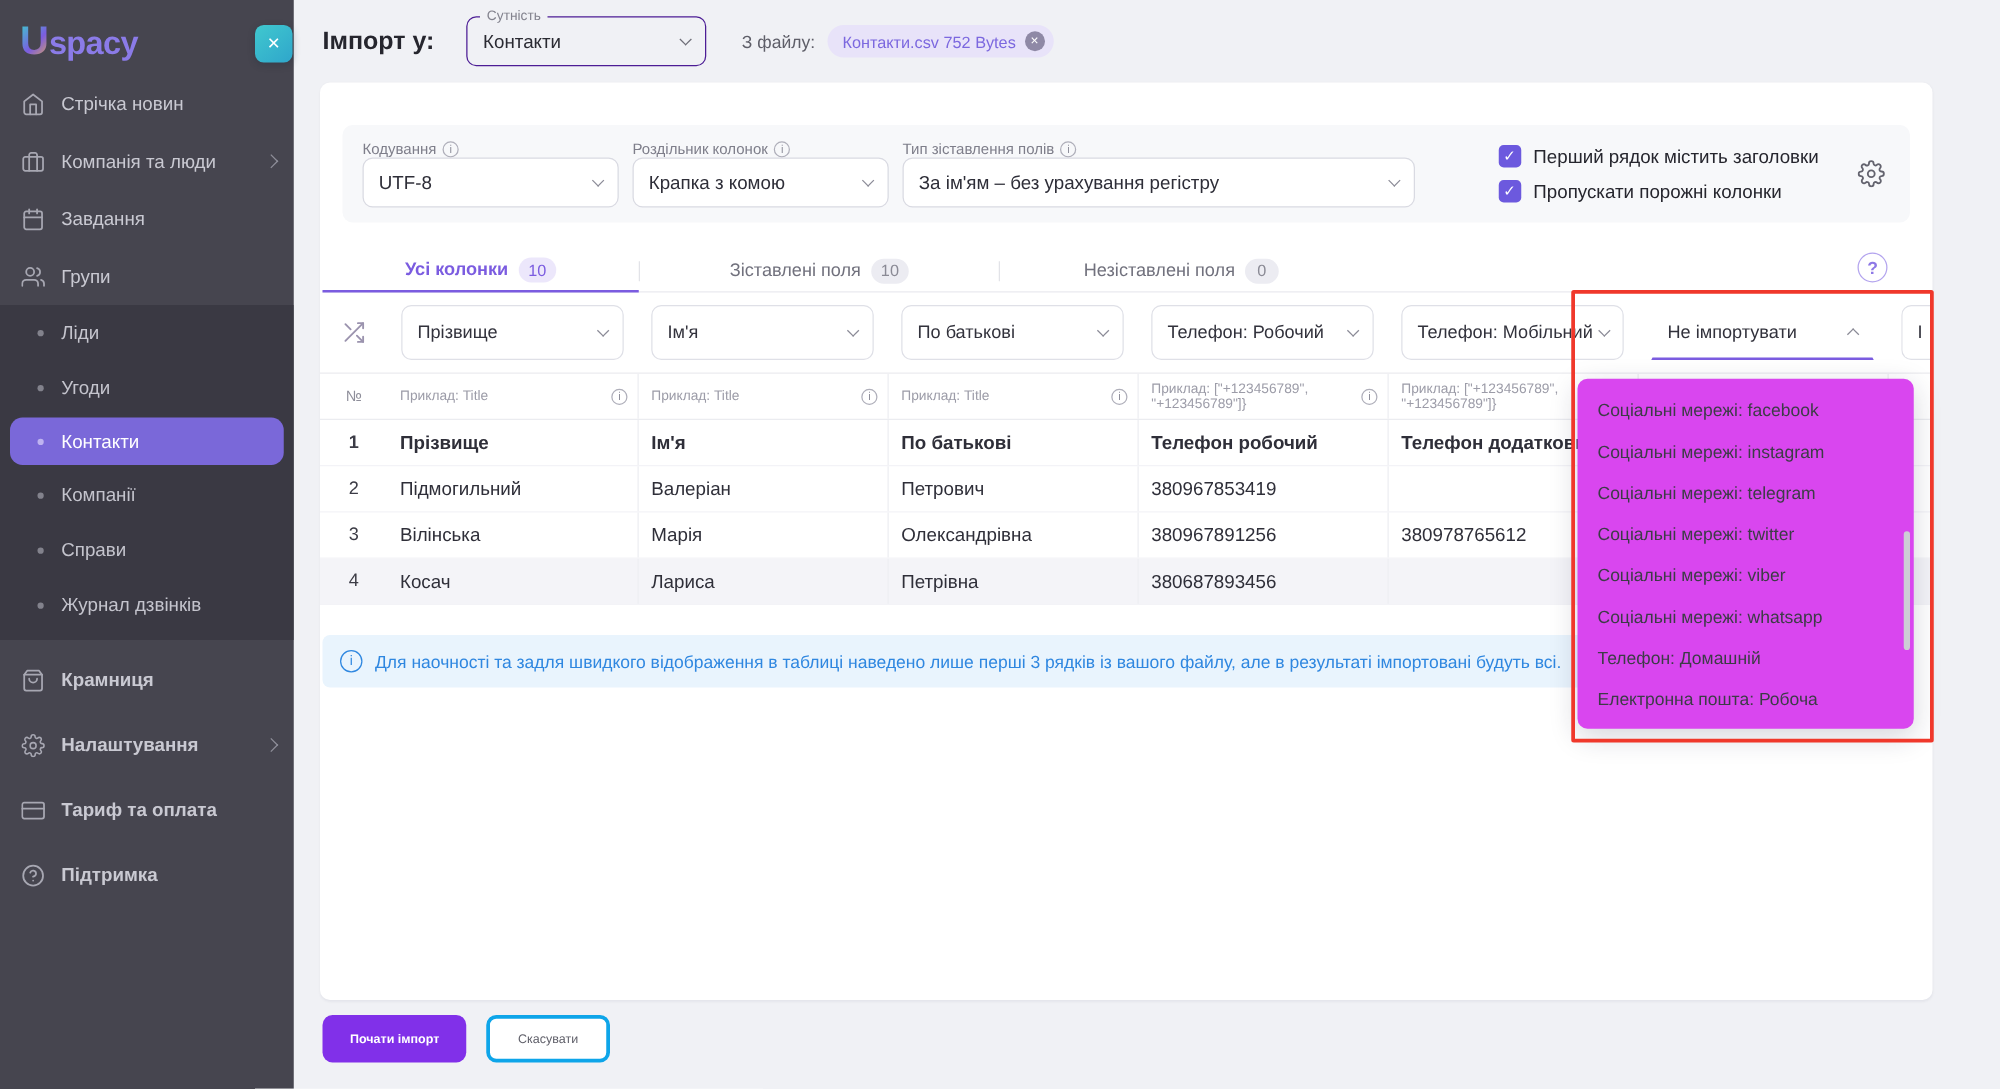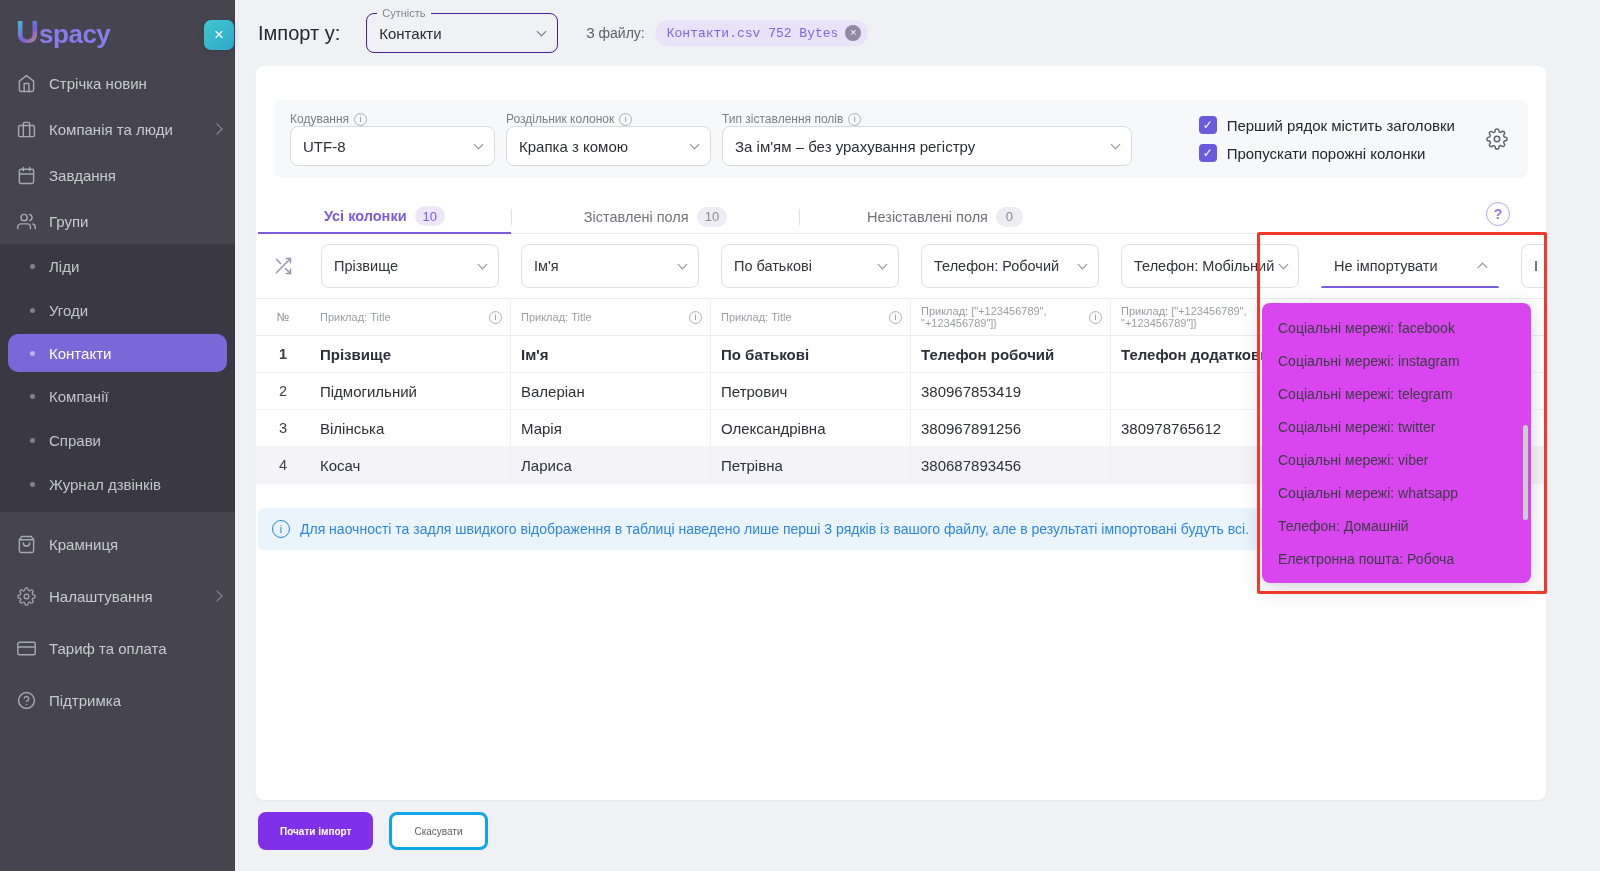--- a/index.html
+++ b/index.html
@@ -15,42 +15,42 @@
   .nav-item { display:flex; align-items:center; height:46px; padding:0 14px 0 16px; gap:13px; font-size:15px; cursor:pointer; }
   .nav-item .nicon { width:20px; height:20px; color:#A7A7B2; flex-shrink:0; display:flex; align-items:center; justify-content:center; }
   .nav-item svg { width:19px; height:19px; }
   .nav-label { flex:1; white-space:nowrap; overflow:hidden; }
   .crm-block { background:#3A3943; padding-bottom:6px; }
   .sub-item { display:flex; align-items:center; height:44px; padding-left:30px; gap:14px; font-size:15px; color:#C4C4CD; cursor:pointer; }
   .dot { width:5px; height:5px; border-radius:50%; background:#82828C; flex-shrink:0; }
   .sub-item.active { background:#7A68D9; color:#FFFFFF; margin:2px 8px; padding-left:22px; height:38px; border-radius:10px; }
   .sub-item.active .dot { background:#BEB3F0; }
   .bottom-group .nav-item { height:52px; }
-  .bottom-group { margin-top:6px; }
+  .bottom-group { margin-top:6px;font-weight:bold; }
 
   
   .chev { width:8px; height:8px; border-right:1.8px solid currentColor; border-bottom:1.8px solid currentColor; display:inline-block; flex-shrink:0; }
   .chev.right { transform:rotate(-45deg); }
   .chev.down  { transform:rotate(45deg); margin-top:-4px; }
   .chev.up    { transform:rotate(-135deg); margin-top:4px; }
   .nav-item .chev { color:#8F8F9A; }
 
   
   .close-btn { position:absolute; left:204px; top:20px; width:30px; height:30px; border-radius:7px; background:linear-gradient(140deg,#40C8CF,#2FA6CB); color:#fff; display:flex; align-items:center; justify-content:center; font-size:17px; cursor:pointer; z-index:7; box-shadow:0 2px 6px rgba(20,40,60,.25); }
 
   
   .main { flex:1; padding:0 0 0 21px; position:relative; }
   .topbar { height:66px; display:flex; align-items:center; padding-left:2px; }
-  .page-title { font-size:20px; font-weight:400; color:#26262E; }
+  .page-title { font-size:20px; font-weight:700; color:#26262E; }
   .entity-select { position:relative; margin-left:26px; width:192px; height:40px; border:1px solid #4c1d95; border-radius:8px; background:#F0F1F5; display:flex; align-items:center; justify-content:space-between; padding:0 12px; cursor:pointer; }
   .entity-select .flabel { position:absolute; top:-7px; left:10px; background:#F0F1F5; padding:0 5px; font-size:11px; color:#83838E; }
   .entity-select .val { font-size:15px; color:#2A2A32; }
   .entity-select .chev { color:#6E6E78; width:7px; height:7px; }
   .from-file { margin-left:28px; font-size:14px; color:#5E5E68; }
-  .file-chip { margin-left:10px; height:26px; background:#E8E3F9; color:#7C68DF; font-size:13px; border-radius:13px; display:flex; align-items:center; padding:0 7px 0 12px; gap:7px;font-family:Liberation Mono, monospace; }
+  .file-chip { margin-left:10px; height:26px; background:#E8E3F9; color:#7C68DF; font-size:13px; border-radius:13px; display:flex; align-items:center; padding:0 7px 0 12px; gap:7px; }
   .chip-x { width:16px; height:16px; border-radius:50%; background:#8F89A6; color:#fff; font-size:11px; display:flex; align-items:center; justify-content:center; cursor:pointer; }
 
   
   .card { width:1290px; height:734px; background:#fff; border-radius:8px; box-shadow:0 1px 2px rgba(25,25,50,.05); overflow:hidden; position:relative; }
 
   
   .settings { margin:34px 18px 0 18px; height:78px; background:#F7F8FA; border-radius:8px; display:flex; align-items:center; padding:0 16px; gap:11px; }
   .field { display:flex; flex-direction:column; gap:0; }
   .flab { display:flex; align-items:center; gap:5px; font-size:12px; color:#7E7E8A; }
   .sel { background:#fff; border:1px solid #D9DAE2; border-radius:8px; height:40px; display:flex; align-items:center; justify-content:space-between; padding:0 12px; font-size:15px; color:#2E2E38; cursor:pointer; }

